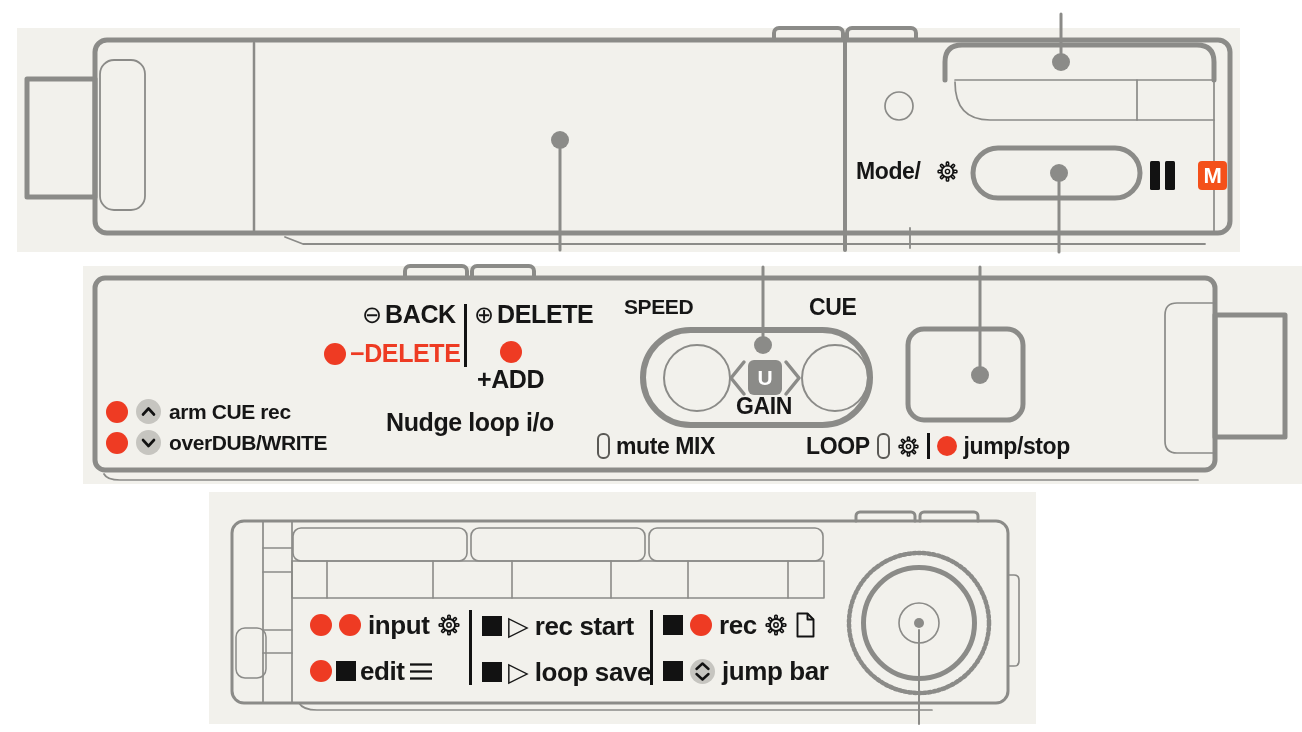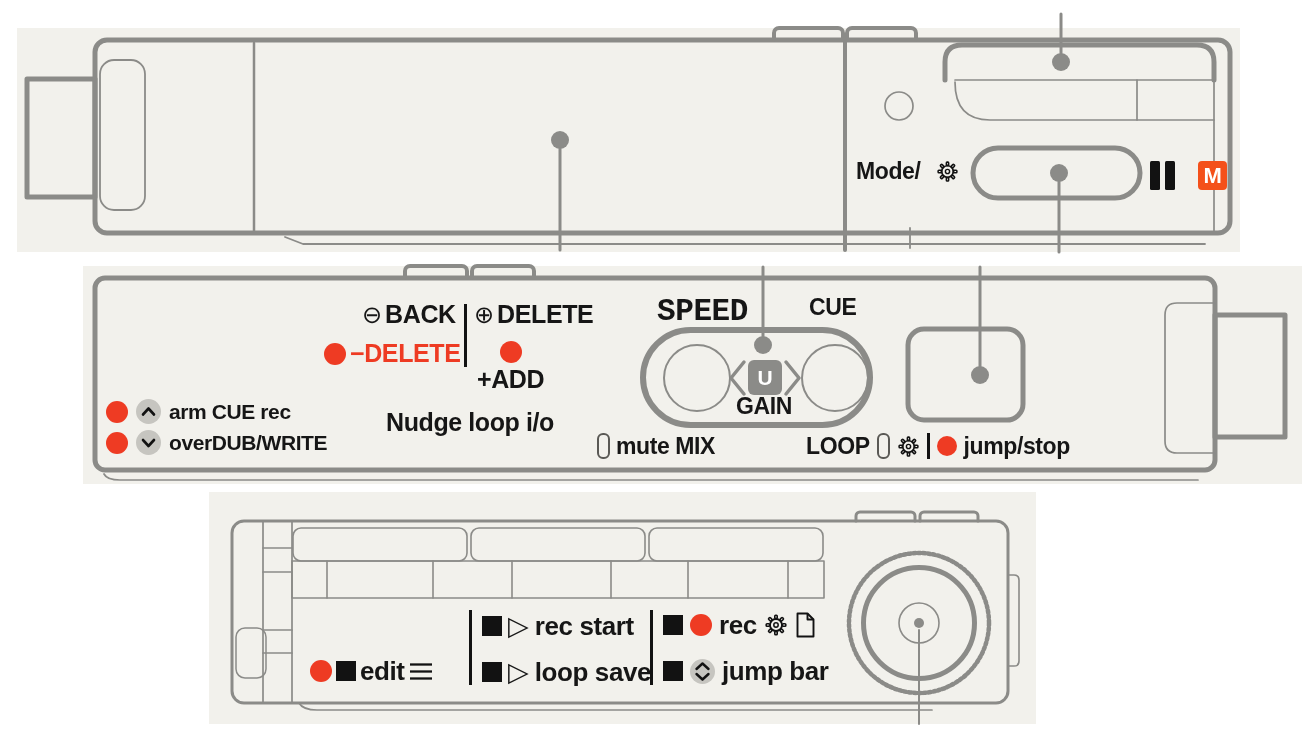--- a/index.html
+++ b/index.html
@@ -182,41 +182,49 @@
   <div class="row" style="left:106px;top:430px;font-size:21px;gap:8px;">
     <span class="dot" style="width:22px;height:22px;"></span>
     <span class="chev-circle">
       <svg width="25" height="25" fill="none" stroke="#121212" stroke-width="2.6" stroke-linecap="round" stroke-linejoin="round">
           <polyline points="7,10 12.5,16 18,10"></polyline>
         </svg>
     </span>
     <span>overDUB/WRITE</span>
   </div>
 
-  <div class="lbl" style="left:657px;top:296px;font-size:31px;font-family:Liberation Mono, monospace;">SPEED</div>
+  <div class="lbl" style="left:624px;top:296px;font-size:21px;">SPEED</div>
   <div class="lbl" style="left:809px;top:296px;font-size:23px;">CUE</div>
   <div class="u-badge">U</div>
   <div class="lbl" style="left:736px;top:395px;font-size:23px;">GAIN</div>
 
   <div class="row" style="left:597px;top:433px;font-size:23px;gap:6px;">
     <span class="capsule"></span>
     <span>mute</span>
     <span>MIX</span>
   </div>
   <div class="row" style="left:806px;top:433px;font-size:23px;gap:7px;">
     <span>LOOP</span>
     <span class="capsule"></span>
     <svg class="icon" width="23" height="23" stroke="#121212" fill="none">
         <use href="#gear"></use>
       </svg>
     <span class="vdiv-inline"></span>
     <span class="dot" style="width:20px;height:20px;"></span>
     <span>jump/stop</span>
   </div>
 
+  <div class="row" style="left:310px;top:612px;font-size:26px;gap:7px;">
+    <span class="dot" style="width:22px;height:22px;"></span>
+    <span class="dot" style="width:22px;height:22px;"></span>
+    <span>input</span>
+    <svg class="icon" width="24" height="24" stroke="#121212" fill="none">
+        <use href="#gear"></use>
+      </svg>
+  </div>
   <div class="row" style="left:310px;top:658px;font-size:26px;gap:4px;">
     <span class="dot" style="width:22px;height:22px;"></span>
     <span class="sq" style="width:20px;height:20px;"></span>
     <span>edit</span>
     <svg class="icon" width="24" height="19" stroke="#121212" stroke-width="2.3">
       <line x1="1" y1="2.5" x2="23" y2="2.5"></line>
         <line x1="1" y1="9.5" x2="23" y2="9.5"></line>
         <line x1="1" y1="16.5" x2="23" y2="16.5"></line>
     </svg>
   </div>

